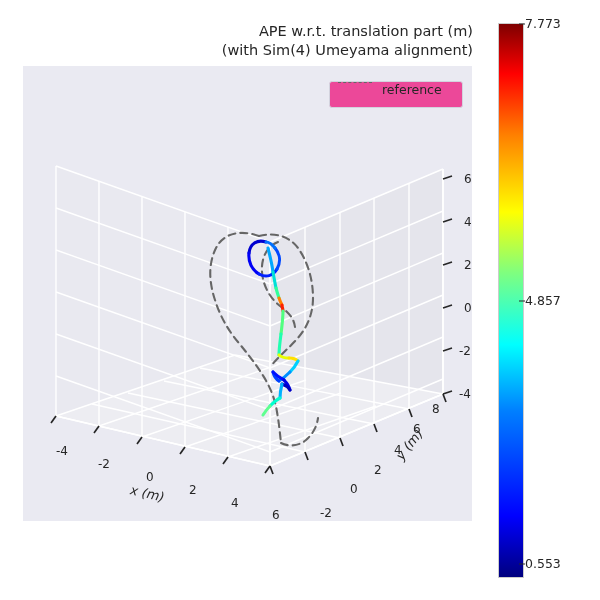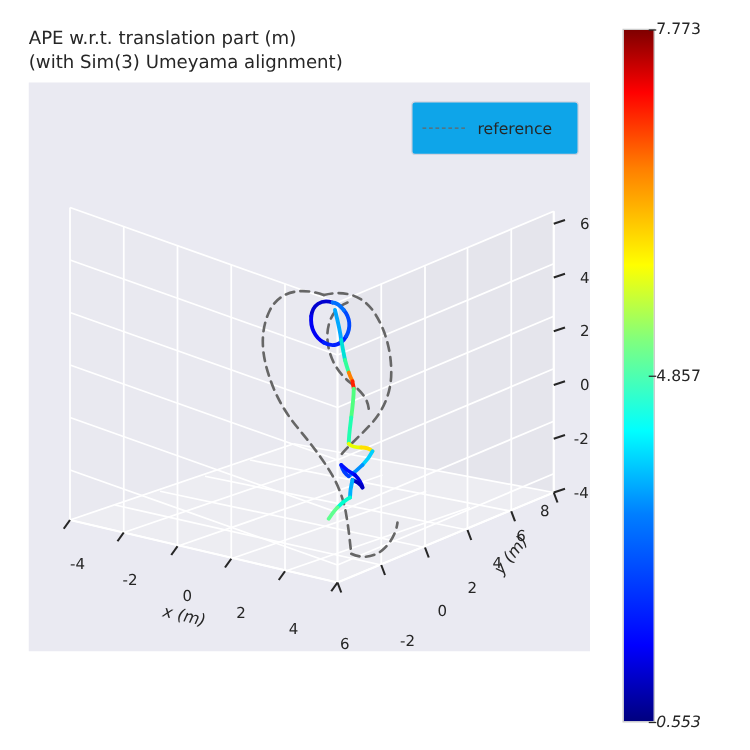--- a/index.html
+++ b/index.html
@@ -9,45 +9,45 @@
     font-family:"DejaVu Sans", sans-serif;
     position:relative;
     overflow:hidden;
   }
   .figure{position:absolute;left:0;top:0;width:600px;height:600px;}
 
   
   .title{
     position:absolute;
     left:23px;top:22px;width:450px;
-    text-align:left;
+    text-align:right;
     font-size:14.5px;
     color:#262626;
     line-height:1.32;
     white-space:pre-line;
   }
 
   
   .axes3d{
     position:absolute;
     left:23px;top:66px;
     width:449px;height:455px;
     background:#EAEAF2;
     overflow:hidden;
   }
 
   
   .legend{
     position:absolute;
     left:329px;top:81px;
-    width:134px;height:43px;
-    background:#0ea5e9;
+    width:134px;height:27px;
+    background:#ec4899;
     border:1px solid #d3d3de;
     border-radius:3px;
-    display:flex;align-items:center;
+    display:flex;align-items:flex-start;
     padding:0 8px;
     box-sizing:border-box;
   }
   .legend-dash{
     width:34px;height:0;
     border-top:1.6px dashed #666666;
     margin-right:10px;
   }
   .legend-label{font-size:12.5px;color:#262626;}
 
@@ -102,21 +102,21 @@
     left:-6px;top:50%;
     width:6px;height:1px;
     background:#262626;
   }
 </style>
 </head>
 <body>
 
 <div class="figure">
 
-  <div class="title"><span>APE w.r.t. translation part (m)</span><br><span>(with Sim(3) Umeyama alignment)</span></div>
+  <div class="title"><span>APE w.r.t. translation part (m)</span><br><span>(with Sim(4) Umeyama alignment)</span></div>
 
   <div class="axes3d">
     <svg width="449" height="455" viewBox="0 0 449 455">
 
       <polygon points="33,100 247,176 247,400 33,350" fill="#E9E9F0"></polygon>
 
       <polygon points="247,176 420,103 420,328 247,400" fill="#E5E5EC"></polygon>
 
       <polygon points="33,350 247,400 420,328 212,289" fill="#EDEDF2"></polygon>
 
@@ -276,16 +276,16 @@
 
   <div class="legend">
     <span class="legend-dash"></span>
     <span class="legend-label">reference</span>
   </div>
 
   <div class="cbar-wrap">
     <div class="cbar"></div>
     <div class="cbar-tick" style="top:0px;">7.773</div>
     <div class="cbar-tick" style="top:277px;">4.857</div>
-    <div class="cbar-tick" style="top:554px;font-style:italic;">0.553</div>
+    <div class="cbar-tick" style="top:540px;">0.553</div>
   </div>
 
 </div>
 
 </body></html>

